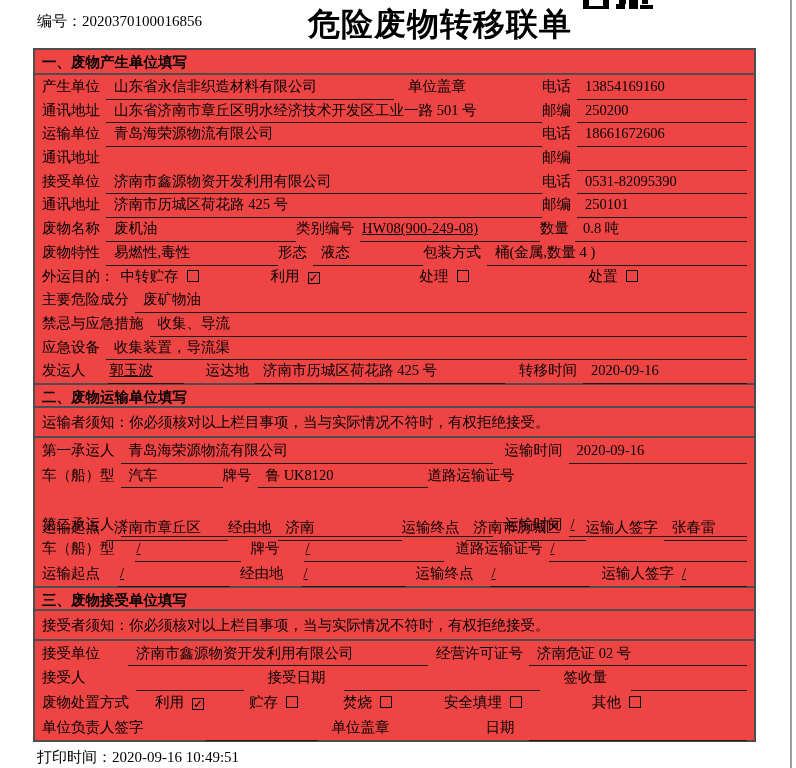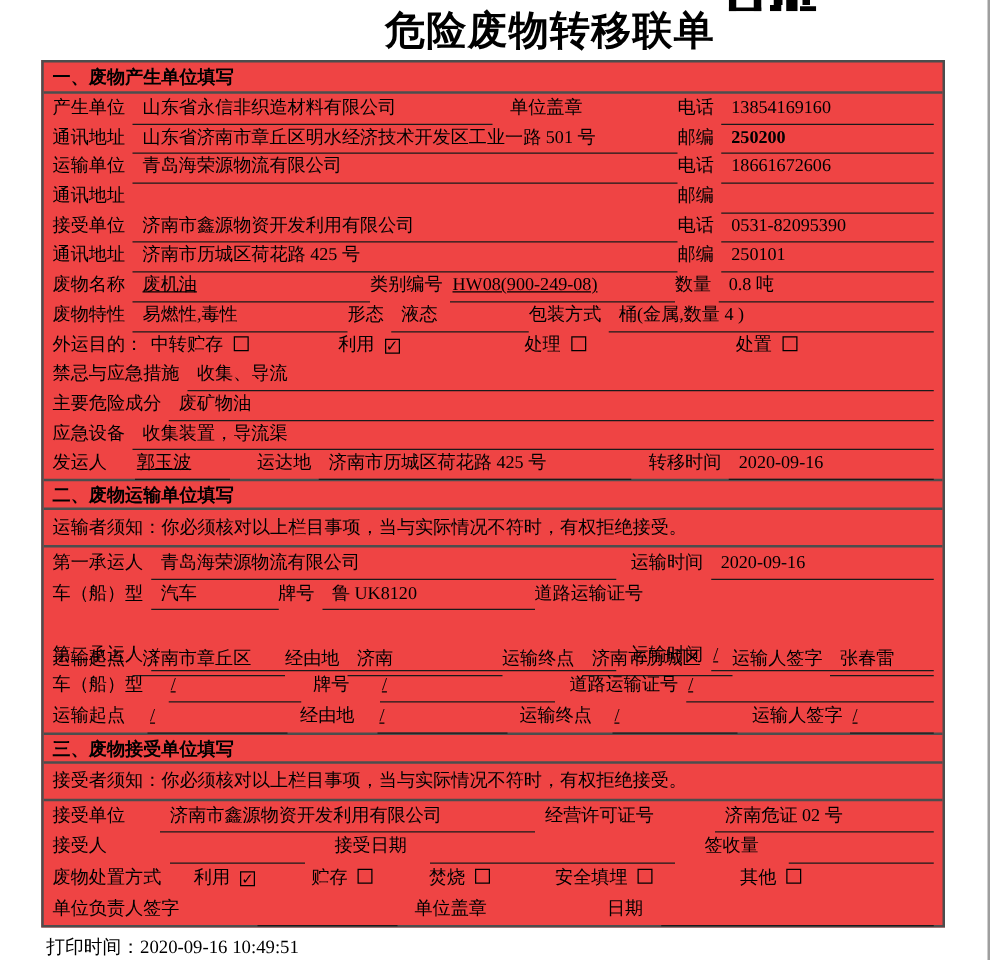--- a/index.html
+++ b/index.html
@@ -47,20 +47,21 @@
   .gap{flex-shrink:0;}
   .spacer{flex:1;}
 
   .print-time{position:absolute;left:37px;top:748px;font-size:15px;white-space:nowrap;}
 </style>
 </head>
 <body>
 
 <div class="page">
 
+  <div class="doc-no"><span>编号：</span><span>2020370100016856</span></div>
 
   <h1 class="doc-title">危险废物转移联单</h1>
 
   <svg class="qr-frag" width="70" height="9" viewBox="0 0 70 9" xmlns="http://www.w3.org/2000/svg">
     <g fill="#000000">
       <rect x="0" y="0" width="6" height="9"></rect>
       <rect x="20" y="0" width="6" height="9"></rect>
       <rect x="0" y="6" width="26" height="3"></rect>
       <rect x="33" y="4" width="9" height="5"></rect>
       <rect x="36" y="0" width="7" height="4"></rect>
@@ -80,21 +81,21 @@
           <span class="txt">单位盖章</span>
           <span class="spacer"></span>
           <span class="lab">电话</span>
           <span class="val" style="width: 170px;">13854169160</span>
         </div>
         <div class="row">
           <span class="lab">通讯地址</span>
           <span class="val" style="width: 436px;">山东省济南市章丘区明水经济技术开发区工业一路 501 号</span>
           <span class="spacer"></span>
           <span class="lab">邮编</span>
-          <span class="val" style="width: 170px; font-weight: bold;">250200</span>
+          <span class="val" style="width: 170px;">250200</span>
         </div>
         <div class="row">
           <span class="lab">运输单位</span>
           <span class="val" style="width: 436px;">青岛海荣源物流有限公司</span>
           <span class="spacer"></span>
           <span class="lab">电话</span>
           <span class="val" style="width: 170px;">18661672606</span>
         </div>
         <div class="row">
           <span class="lab">通讯地址</span>
@@ -111,21 +112,21 @@
         </div>
         <div class="row">
           <span class="lab">通讯地址</span>
           <span class="val" style="width: 436px;">济南市历城区荷花路 425 号</span>
           <span class="spacer"></span>
           <span class="lab">邮编</span>
           <span class="val" style="width: 170px;">250101</span>
         </div>
         <div class="row">
           <span class="lab">废物名称</span>
-          <span class="val" style="width: 190px; text-decoration: underline;">废机油</span>
+          <span class="val" style="width: 190px;">废机油</span>
           <span class="lab">类别编号</span>
           <span class="val ctr" style="width: 180px;">HW08(900-249-08)</span>
           <span class="lab">数量</span>
           <span class="val" style="flex: 1 1 0%;">0.8 吨</span>
         </div>
         <div class="row">
           <span class="lab">废物特性</span>
           <span class="val" style="width: 172px;">易燃性,毒性</span>
           <span class="lab">形态</span>
           <span class="val" style="width: 110px;">液态</span>
@@ -136,26 +137,26 @@
           <span class="lab">外运目的：</span>
           <span class="cbcell"><span>中转贮存</span><span class="cbbox"></span></span>
           <span class="gap" style="width: 72px;"></span>
           <span class="cbcell"><span>利用</span><span class="cbbox">✓</span></span>
           <span class="gap" style="width: 100px;"></span>
           <span class="cbcell"><span>处理</span><span class="cbbox"></span></span>
           <span class="gap" style="width: 120px;"></span>
           <span class="cbcell"><span>处置</span><span class="cbbox"></span></span>
         </div>
         <div class="row">
+          <span class="lab">主要危险成分</span>
+          <span class="val" style="flex: 1 1 0%;">废矿物油</span>
+        </div>
+        <div class="row">
           <span class="lab">禁忌与应急措施</span>
           <span class="val" style="flex: 1 1 0%;">收集、导流</span>
-        </div>
-        <div class="row">
-          <span class="lab">主要危险成分</span>
-          <span class="val" style="flex: 1 1 0%;">废矿物油</span>
         </div>
         <div class="row">
           <span class="lab">应急设备</span>
           <span class="val" style="flex: 1 1 0%;">收集装置，导流渠</span>
         </div>
         <div class="row">
           <span class="lab">发运人</span>
           <span class="gap" style="width: 16px;"></span>
           <span class="val ctr" style="width: 76px;">郭玉波</span>
           <span class="gap" style="width: 22px;"></span>
@@ -231,21 +232,21 @@
       </div>
       <div class="section sec3">
         <div class="section-title">三、废物接受单位填写</div>
         <div class="notice">接受者须知：你必须核对以上栏目事项，当与实际情况不符时，有权拒绝接受。</div>
         <div class="row">
           <span class="lab">接受单位</span>
           <span class="gap" style="width: 22px;"></span>
           <span class="val" style="width: 300px;">济南市鑫源物资开发利用有限公司</span>
           <span class="gap" style="width: 8px;"></span>
           <span class="lab">经营许可证号</span>
-          <span class="val" style="flex: 1 1 0%; margin-left: 43px;">济南危证 02 号</span>
+          <span class="val" style="flex: 1 1 0%;">济南危证 02 号</span>
         </div>
         <div class="row">
           <span class="lab">接受人</span>
           <span class="gap" style="width: 44px;"></span>
           <span class="val" style="width: 108px;">&nbsp;</span>
           <span class="gap" style="width: 24px;"></span>
           <span class="lab">接受日期</span>
           <span class="gap" style="width: 12px;"></span>
           <span class="val" style="width: 196px;">&nbsp;</span>
           <span class="gap" style="width: 24px;"></span>

